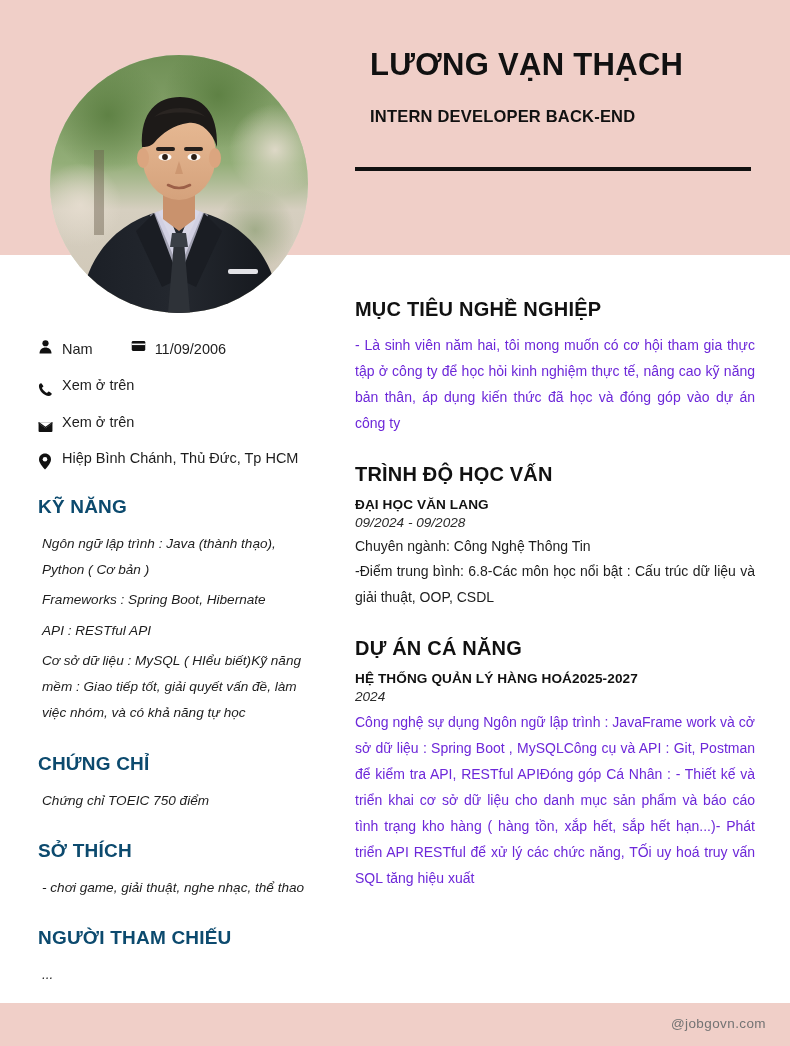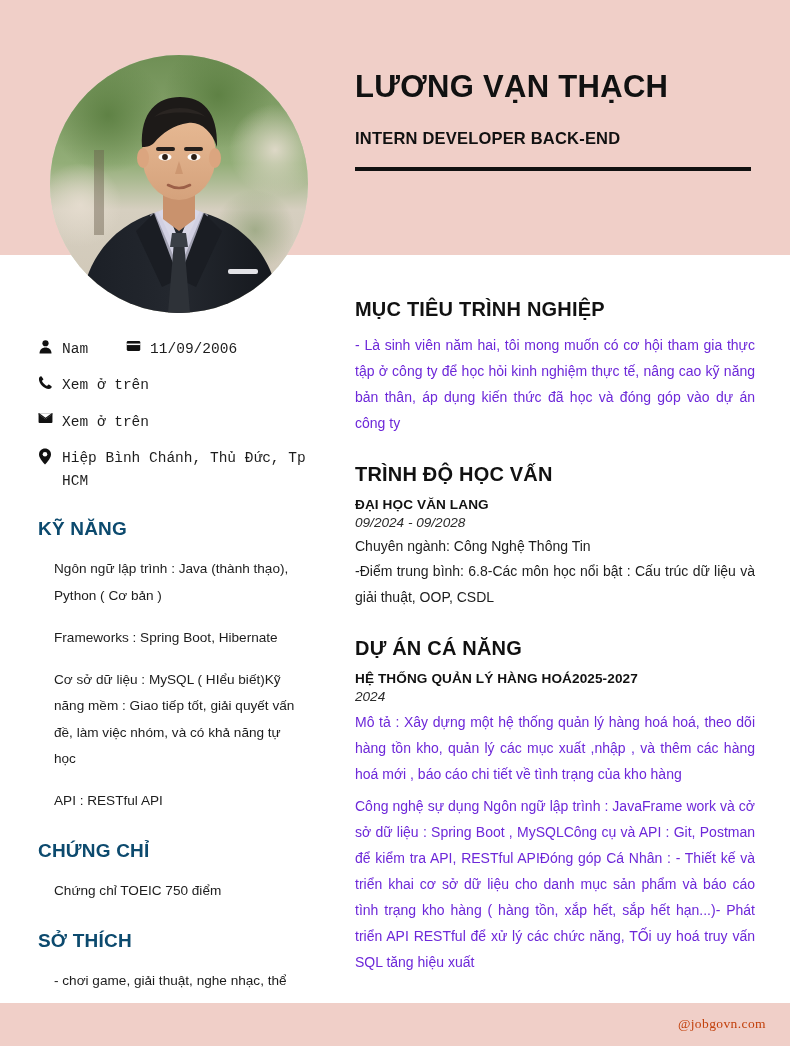--- a/index.html
+++ b/index.html
@@ -38,24 +38,23 @@
     height: 258px;
     border-radius: 50%;
     overflow: hidden;
     background: #cfd9c4;
   }
   .photo-wrap svg { display: block; width: 258px; height: 258px; }
 
   
   .header-text {
     position: absolute;
-    left: 355px;
+    left: 370px;
     top: 46px;
     width: 400px;
-    margin-top: 22px;
   }
   .cv-name {
     font-size: 31px;
     font-weight: 700;
     letter-spacing: 0.3px;
     line-height: 1.2;
     color: #111111;
     white-space: nowrap;
   }
   .cv-role {
@@ -85,24 +84,23 @@
     position: absolute;
     left: 355px;
     top: 298px;
     width: 400px;
   }
 
   
   .contact-list { margin-bottom: 26px; }
   .contact-row {
     display: flex;
-    align-items: flex-start;
+    align-items: flex-end;
     margin-bottom: 14px;
     min-height: 18px;
-    font-family: Liberation Mono, monospace;
   }
   .contact-row:last-child { margin-bottom: 0; }
   .c-icon {
     flex: 0 0 24px;
     width: 24px;
     display: flex;
     align-items: flex-start;
     justify-content: flex-start;
     padding-top: 1px;
   }
@@ -133,21 +131,21 @@
     letter-spacing: 0.2px;
     color: #111111;
     margin-bottom: 11px;
   }
 
   .body-left {
     font-size: 13.6px;
     line-height: 1.93;
     color: #1d1d1d;
   }
-  .body-left p { margin: 16px; }
+  .body-left p { margin: 4px; font-style: italic; }
 
   
   .rblock { margin-bottom: 27px; }
   .rblock:last-child { margin-bottom: 0; }
 
   .r-para {
     font-size: 14px;
     line-height: 1.86;
     color: #6d28d9;
     text-align: justify;
@@ -182,24 +180,24 @@
     left: 0;
     top: 1003px;
     width: 790px;
     height: 43px;
     background: #f0cfc8;
   }
   .watermark {
     position: absolute;
     right: 24px;
     top: 1016px;
-    font-family: Liberation Serif, serif;
+    font-family: Liberation Sans, sans-serif;
     font-size: 13.5px;
     letter-spacing: 0.4px;
-    color: #c2410c;
+    color: #737373;
   }
 </style>
 </head>
 <body>
 
 <div id="cv">
 
   <div class="header-band"></div>
 
   <div class="photo-wrap">
@@ -335,22 +333,22 @@
         </span>
         <span class="c-text">Hiệp Bình Chánh, Thủ Đức, Tp HCM</span>
       </div>
     </div>
 
     <div class="block">
       <div class="sec-h-left">KỸ NĂNG</div>
       <div class="body-left">
         <p>Ngôn ngữ lập trình : Java (thành thạo), Python ( Cơ bản )</p>
         <p>Frameworks : Spring Boot, Hibernate</p>
+        <p>API : RESTful API</p>
         <p>Cơ sở dữ liệu : MySQL ( HIểu biết)Kỹ năng mềm : Giao tiếp tốt, giải quyết vấn đề, làm việc nhóm, và có khả năng tự học</p>
-        <p>API : RESTful API</p>
       </div>
     </div>
 
     <div class="block">
       <div class="sec-h-left">CHỨNG CHỈ</div>
       <div class="body-left">
         <p>Chứng chỉ TOEIC 750 điểm</p>
       </div>
     </div>
 
@@ -365,37 +363,36 @@
       <div class="sec-h-left">NGƯỜI THAM CHIẾU</div>
       <div class="body-left">
         <p>...</p>
       </div>
     </div>
   </div>
 
   <div class="right-col">
 
     <div class="rblock">
-      <div class="sec-h-right">MỤC TIÊU TRÌNH NGHIỆP</div>
+      <div class="sec-h-right">MỤC TIÊU NGHỀ NGHIỆP</div>
       <p class="r-para">- Là sinh viên năm hai, tôi mong muốn có cơ hội tham gia thực tập ở công ty để học hỏi kinh nghiệm thực tế, nâng cao kỹ năng bản thân, áp dụng kiến thức đã học và đóng góp vào dự án công ty</p>
     </div>
 
     <div class="rblock">
       <div class="sec-h-right">TRÌNH ĐỘ HỌC VẤN</div>
       <div class="entry-title">ĐẠI HỌC VĂN LANG</div>
       <div class="entry-date">09/2024 - 09/2028</div>
       <p class="entry-line">Chuyên ngành: Công Nghệ Thông Tin</p>
       <p class="entry-line just">-Điểm trung bình: 6.8-Các môn học nổi bật : Cấu trúc dữ liệu và giải thuật, OOP, CSDL</p>
     </div>
 
     <div class="rblock">
       <div class="sec-h-right">DỰ ÁN CÁ NĂNG</div>
       <div class="entry-title">HỆ THỐNG QUẢN LÝ HÀNG HOÁ2025-2027</div>
       <div class="entry-date">2024</div>
-      <p class="r-para">Mô tả : Xây dựng một hệ thống quản lý hàng hoá hoá, theo dõi hàng tồn kho, quản lý các mục xuất ,nhập , và thêm các hàng hoá mới , báo cáo chi tiết về tình trạng của kho hàng</p>
       <p class="r-para">Công nghệ sự dụng Ngôn ngữ lập trình : JavaFrame work và cở sở dữ liệu : Spring Boot , MySQLCông cụ và API : Git, Postman để kiểm tra API, RESTful APIĐóng góp Cá Nhân : - Thiết kế và triển khai cơ sở dữ liệu cho danh mục sản phẩm và báo cáo tình trạng kho hàng ( hàng tồn, xắp hết, sắp hết hạn...)- Phát triển API RESTful để xử lý các chức năng, TỐi uy hoá truy vấn SQL tăng hiệu xuất</p>
     </div>
   </div>
 
   <div class="footer-band"></div>
   <div class="watermark">@jobgovn.com</div>
 
 </div>
 
 </body></html>

